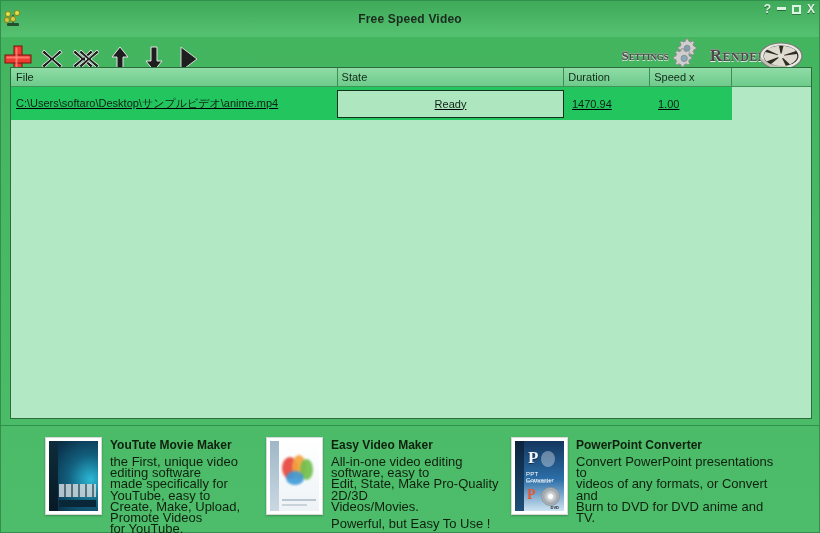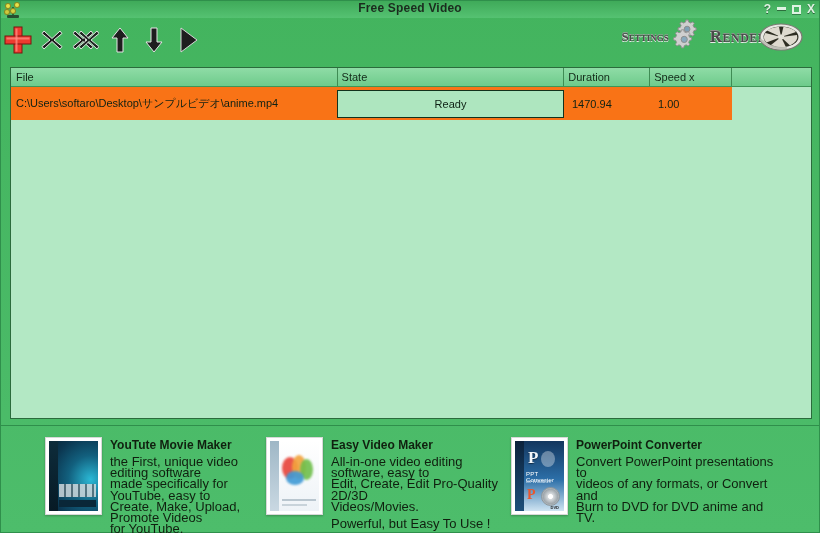--- a/index.html
+++ b/index.html
@@ -10,23 +10,23 @@
     -webkit-font-smoothing:none;
   }
   .window{
     position:relative;width:820px;height:533px;
     background:linear-gradient(#43b45e,#4dbd6b);
     box-sizing:border-box;
     border:1px solid #2f8f4b;
   }
   
   .titlebar{
-    position:relative;height:17px;
+    position:relative;height:36px;
     background:linear-gradient(#3faa59,#55c272);
-    display:flex;align-items:flex-start;
+    display:flex;align-items:center;
   }
   .app-icon{
     width:20px;height:20px;margin-left:2px;position:relative;flex:0 0 auto;
   }
   .app-icon .stem{position:absolute;left:9px;top:6px;width:2px;height:9px;background:#2b6b3a;}
   .app-icon .base{position:absolute;left:4px;top:14px;width:12px;height:3px;background:#264f30;border-radius:1px;}
   .app-icon .d{position:absolute;width:4px;height:4px;border-radius:50%;background:#e8e24a;box-shadow:0 0 0 1px #8c8a20;}
   .app-icon .d1{left:3px;top:3px;}
   .app-icon .d2{left:12px;top:2px;}
   .app-icon .d3{left:8px;top:8px;background:#d6d142;}
@@ -90,23 +90,24 @@
     border-left:1px solid #3f8c54;overflow:hidden;white-space:nowrap;
   }
   .hcell:first-child{border-left:none;padding-left:5px;}
   .c-file{width:326px;}
   .c-state{width:227px;}
   .c-dur{width:86px;}
   .c-speed{width:82px;}
   .c-last{width:80px;}
   .row{
     display:flex;height:33px;align-items:center;
-    background:#f97316;
+    background:#22c55e;
     width:721px;
     box-sizing:border-box;
+    text-decoration:underline;
   }
   .rcell{
     font-size:11px;color:#0e2114;height:100%;display:flex;align-items:center;
     box-sizing:border-box;overflow:hidden;white-space:nowrap;
   }
   .rcell.c-file{padding-left:5px;}
   .rcell.c-dur,.rcell.c-speed{padding-left:8px;}
   .state-box{
     width:227px;height:28px;box-sizing:border-box;
     background:#aee6bf;border:1px solid #13321d;
@@ -327,21 +328,21 @@
               <div class="blob b4"></div>
           <div class="line"></div>
               <div class="line2"></div>
             </div>
           </div>
       </div>
       <div class="ad-txt">
         <div class="ad-title">Easy Video Maker</div>
         <div class="ad-body">
           <div>All-in-one video editing software, easy to</div>
-          <div>Edit, Create, Edit Pro-Quality 2D/3D</div>
+          <div>Edit, State, Make Pro-Quality 2D/3D</div>
           <div>Videos/Movies.</div>
           <span class="gap"></span>
           <div>Powerful, but Easy To Use !</div>
         </div>
       </div>
     </div>
 
     <div class="ad ad3">
       <div class="boxshot">
         <div class="inner">

